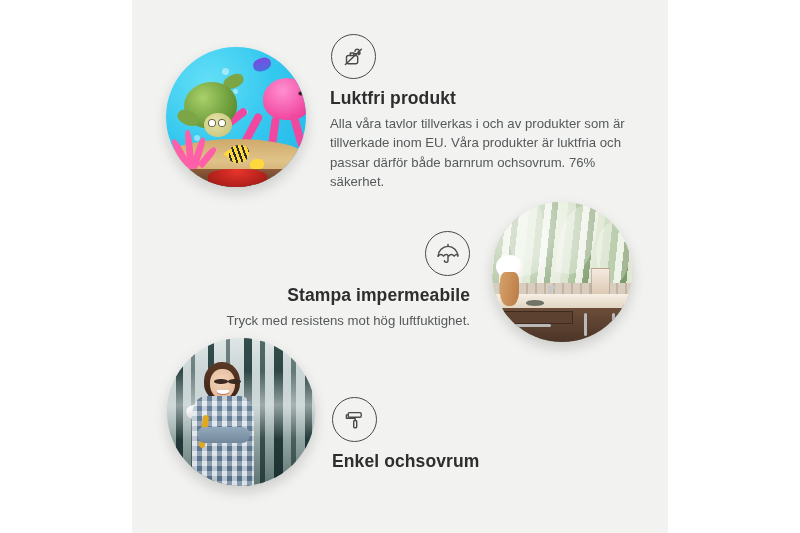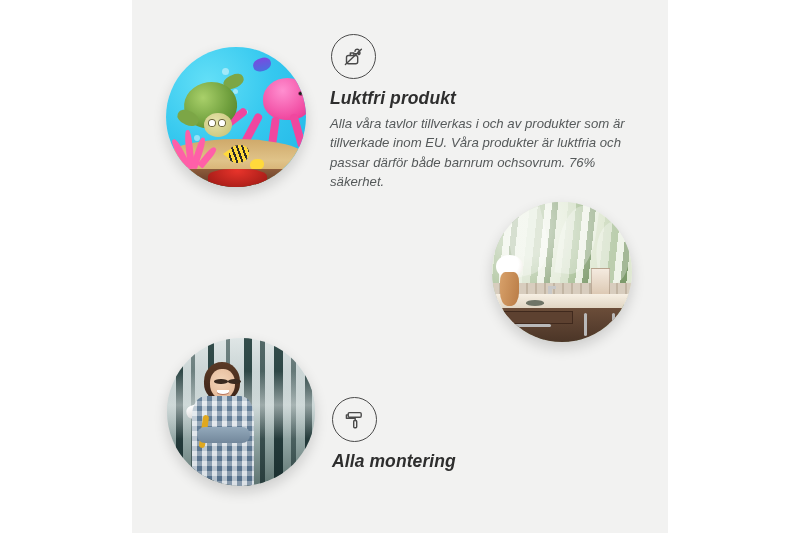--- a/index.html
+++ b/index.html
@@ -11,21 +11,21 @@
   }
   #root { position:relative; width:800px; height:533px; background:#ffffff; }
 
   
   .panel {
     position:absolute; left:132px; top:0; width:536px; height:533px;
     background:#f2f2f1;
   }
 
   
-  .feature { position:absolute;font-style:italic; }
+  .feature { position:absolute; }
 
   
   .photo {
     position:absolute;
     border-radius:50%;
     overflow:hidden;
     box-shadow:0 6px 14px rgba(0,0,0,0.16);
   }
   .photo .scene { position:absolute; inset:0; }
 
@@ -372,20 +372,34 @@
       <div class="bath-vase"></div>
       <div class="bath-soap"></div>
       <div class="bath-cabinet"></div>
       <div class="bath-drawer"></div>
       <div class="bath-handle bh1"></div>
       <div class="bath-handle bh2"></div>
       <div class="bath-handle bh3"></div>
     </div>
   </div>
 
+  <div class="feature" id="block2">
+    <div class="icon-row">
+      <div class="icon-badge">
+        <svg width="28" height="28" viewBox="0 0 28 28" fill="none" stroke="#4a4a4a" stroke-width="1.4" stroke-linecap="round" stroke-linejoin="round">
+          <path d="M4.2 16.2c0-5.4 4.4-9.8 9.8-9.8s9.8 4.4 9.8 9.8"></path>
+          <path d="M4.2 16.2c1.6-2.3 3.7-2.3 5.3 0 1.6-2.3 3.7-2.3 5.3 0 1.6-2.3 3.7-2.3 5.3 0 1.2-1.7 2.6-2.2 3.9-1.1"></path>
+          <line x1="14" y1="6.4" x2="14" y2="4.4"></line>
+          <path d="M14 16.2v4.4a1.8 1.8 0 0 1-3.6 0"></path>
+        </svg>
+      </div>
+    </div>
+    <div class="f-title">Stampa impermeabile</div>
+    <div class="f-desc">Tryck med resistens mot hög luftfuktighet.</div>
+  </div>
 
   <div class="photo" id="photo3">
     <div class="scene">
       <div class="forest">
         <div class="trunk"></div>
         <div class="trunk"></div>
         <div class="trunk"></div>
         <div class="trunk"></div>
         <div class="trunk"></div>
         <div class="trunk"></div>
@@ -409,16 +423,16 @@
   <div class="feature" id="block3">
     <div class="icon-row">
       <div class="icon-badge">
         <svg width="28" height="28" viewBox="0 0 28 28" fill="none" stroke="#4a4a4a" stroke-width="1.4" stroke-linecap="round" stroke-linejoin="round">
           <rect x="7.2" y="6.6" width="13" height="4.6" rx="1.2"></rect>
           <path d="M7.2 8.9H5.4v3.4h8.8v2.2"></path>
           <rect x="12.7" y="14.5" width="3" height="7.2" rx="0.9"></rect>
         </svg>
       </div>
     </div>
-    <div class="f-title">Alla montering</div>
+    <div class="f-title">Enkel ochsovrum</div>
   </div>
 
 </div>
 
 </body></html>

